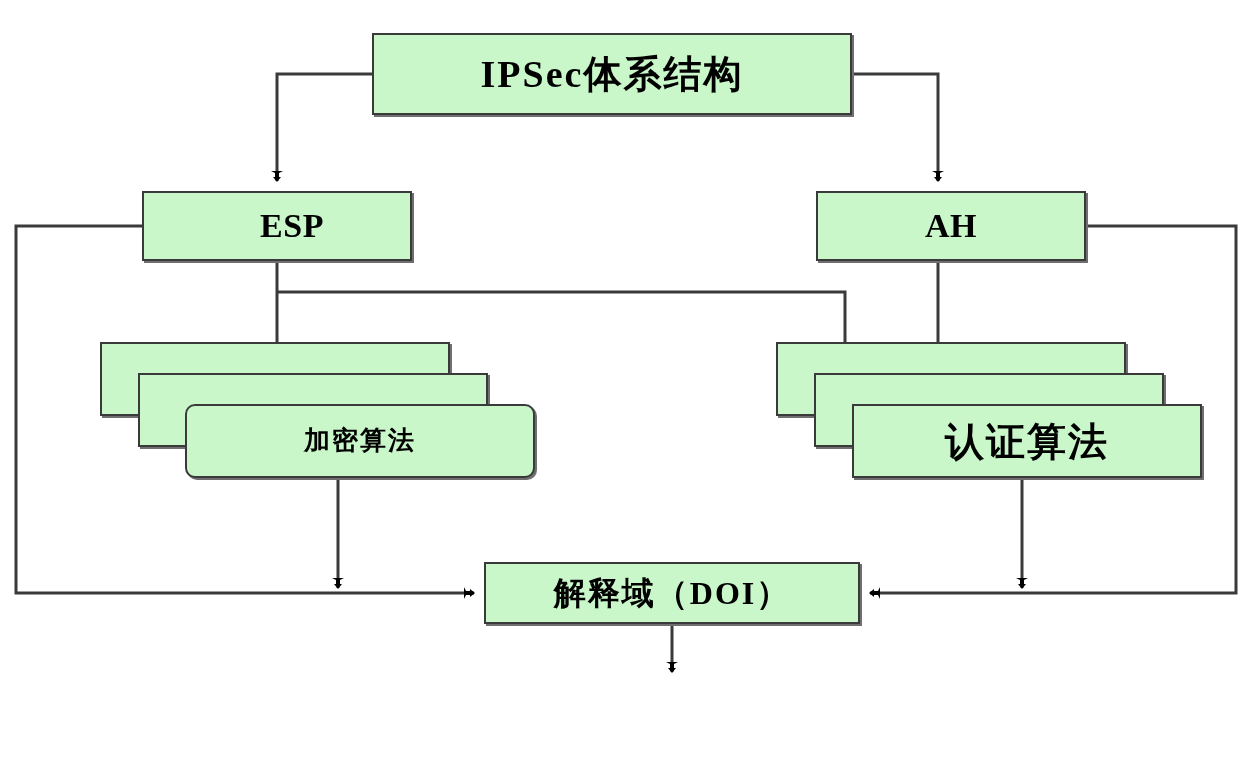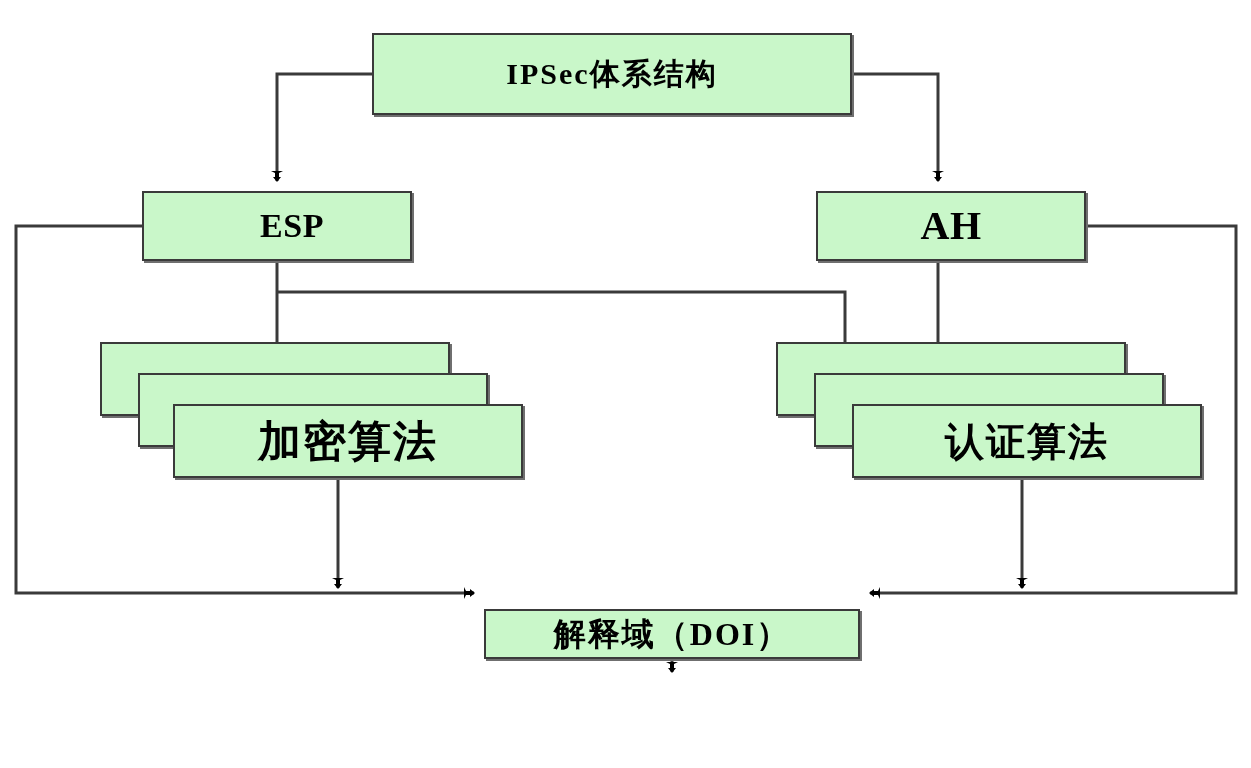--- a/index.html
+++ b/index.html
@@ -107,38 +107,38 @@
       <path d="M672,624 L672,672" marker-end="url(#ah-down)"></path>
     </g>
   </svg>
 
   <div class="ghost" style="left:100px; top:342px; width:350px; height:74px;"></div>
   <div class="ghost" style="left:138px; top:373px; width:350px; height:74px;"></div>
 
   <div class="ghost" style="left:776px; top:342px; width:350px; height:74px;"></div>
   <div class="ghost" style="left:814px; top:373px; width:350px; height:74px;"></div>
 
-  <div class="node cjk" style="left:372px; top:33px; width:480px; height:82px; font-size:30px;">
+  <div class="node cjk" style="left:372px; top:33px; width:480px; height:82px; font-size:38px;">
     <span class="label">IPSec体系结构</span>
   </div>
 
   <div class="node latin" style="left:142px; top:191px; width:270px; height:70px; font-size:34px;padding-left:30px;">
     <span class="label">ESP</span>
   </div>
 
-  <div class="node latin" style="left:816px; top:191px; width:270px; height:70px; font-size:40px;">
+  <div class="node latin" style="left:816px; top:191px; width:270px; height:70px; font-size:34px;">
     <span class="label">AH</span>
   </div>
 
-  <div class="node cjk" style="left:173px; top:404px; width:350px; height:74px; font-size:43px;">
+  <div class="node cjk" style="left:185px; top:404px; width:350px; height:74px; font-size:26px;border-radius:10px;">
     <span class="label">加密算法</span>
   </div>
 
   <div class="node cjk" style="left:852px; top:404px; width:350px; height:74px; font-size:39px;">
     <span class="label">认证算法</span>
   </div>
 
-  <div class="node cjk" style="left:484px; top:562px; width:376px; height:50px; font-size:32px;margin-top:47px;">
+  <div class="node cjk" style="left:484px; top:562px; width:376px; height:62px; font-size:32px;">
     <span class="label">解释域（DOI）</span>
   </div>
 
 
 </div>
 
 </body></html>

